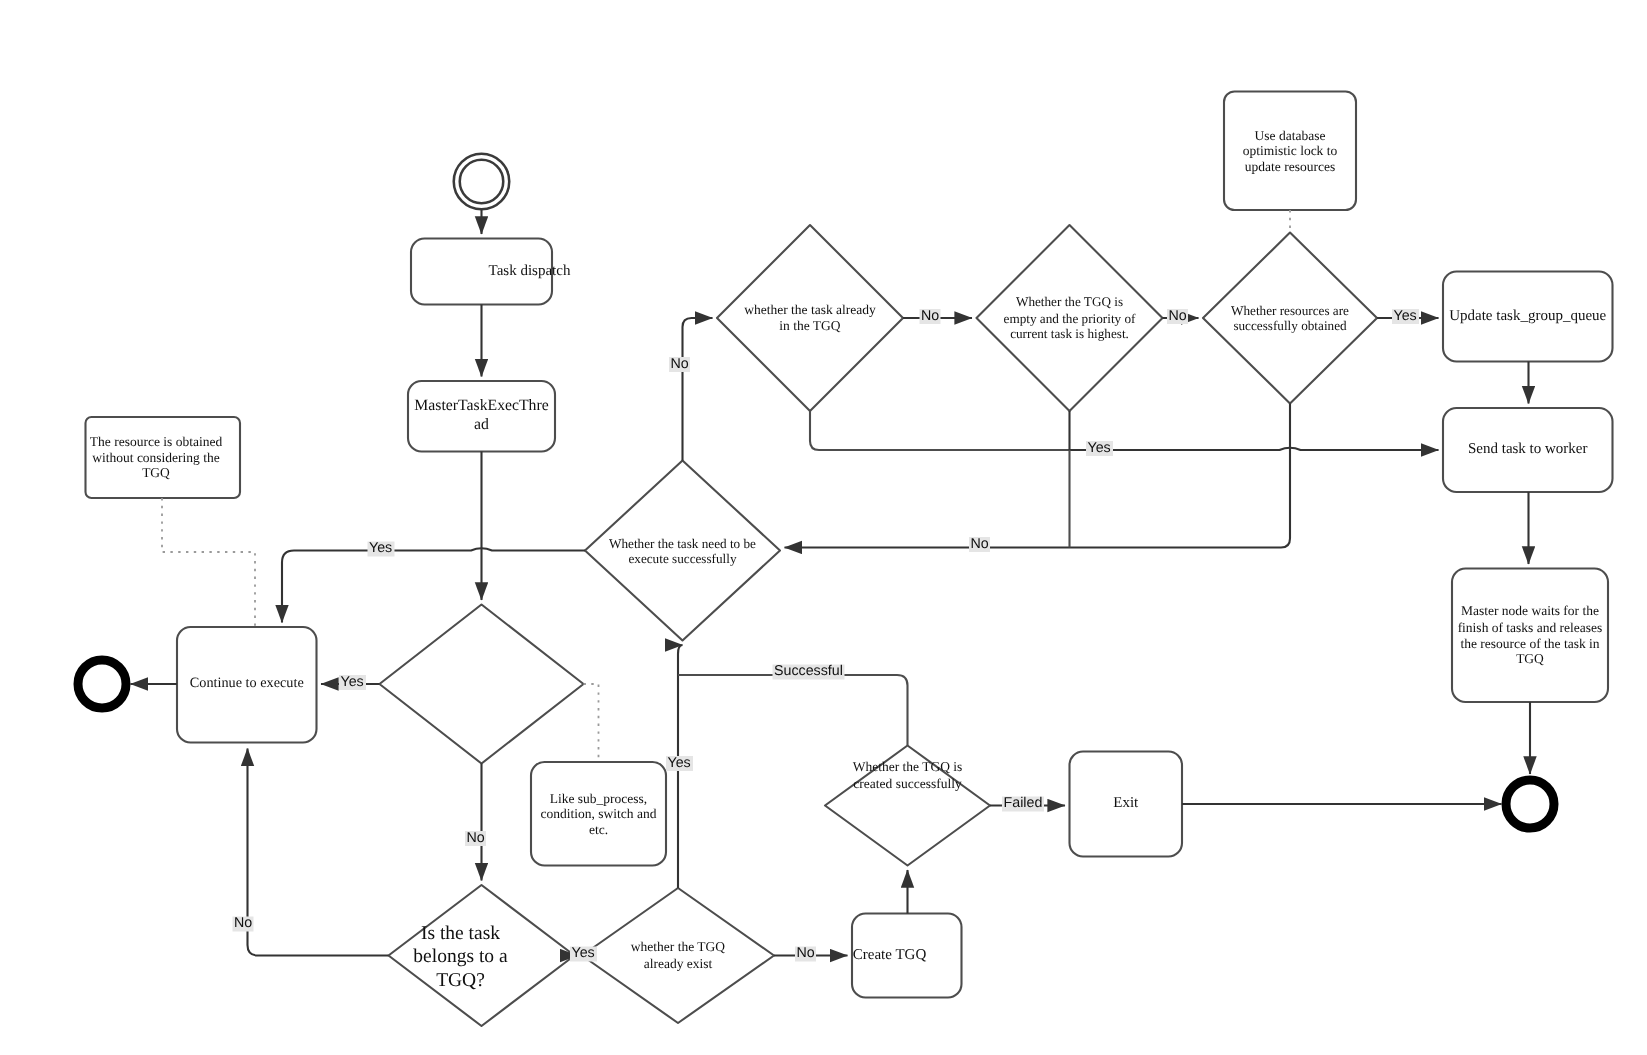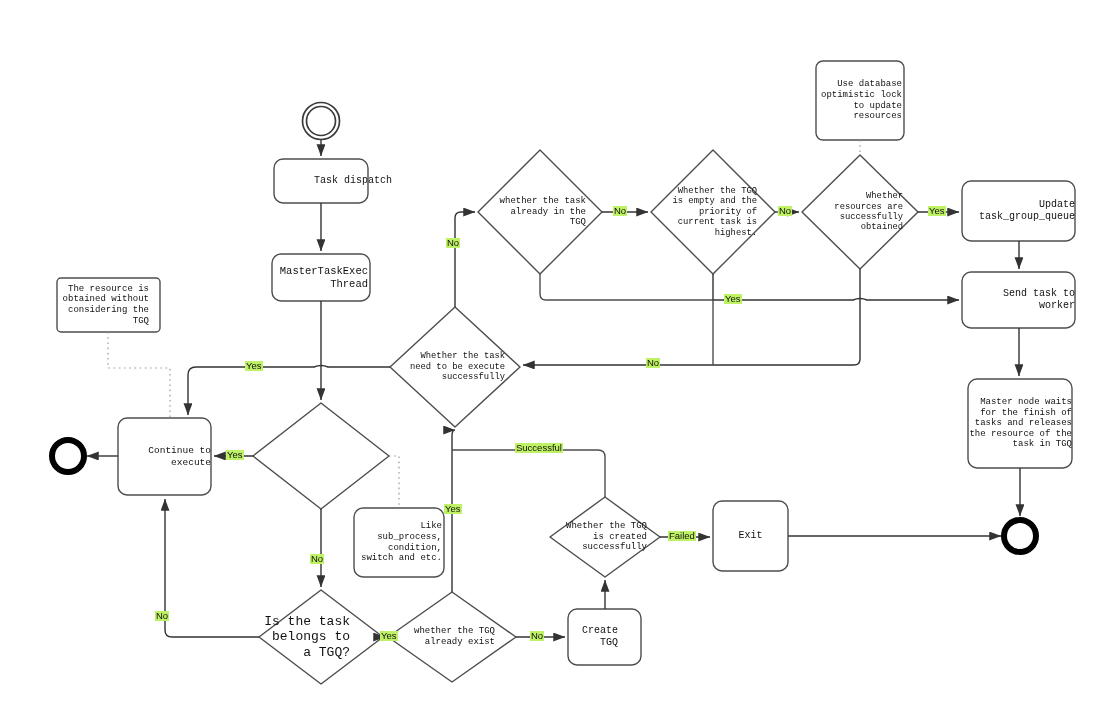--- a/index.html
+++ b/index.html
@@ -3,26 +3,26 @@
 <meta charset="utf-8">
 <title>Task Dispatch Flowchart</title>
 <style>
   html,body{margin:0;padding:0;background:#ffffff;}
   body{width:1098px;height:703px;overflow:hidden;
        font-family:"Liberation Sans","DejaVu Sans",sans-serif;}
   #canvas{position:relative;width:1098px;height:703px;background:#fff;}
   svg.flow{position:absolute;left:0;top:0;width:1098px;height:703px;}
   .nodetext{
     position:absolute;display:flex;align-items:center;justify-content:center;
-    text-align:right;color:#111111;pointer-events:none;
-    font-family:Liberation Mono, monospace;
+    text-align:center;color:#111111;pointer-events:none;
+    font-family:Liberation Serif, serif;
     line-height:1.18;
   }
   .edgelabel{
-    position:absolute;color:#111;background:#bef264;
+    position:absolute;color:#111;background:#e5e5e5;
     font-family:"Liberation Sans","DejaVu Sans",sans-serif;
     font-size:9.5px;line-height:1;white-space:nowrap;padding:0 1px;
   }
 </style>
 </head>
 <body>
 
 <div id="canvas">
 
   <svg class="flow" viewBox="0 0 1098 703">
@@ -140,21 +140,21 @@
 
   <div class="nodetext" style="left:405px;top:337px;width:100px;height:60px;font-size:8.8px;">Whether the task need to be execute successfully</div>
 
 
   <div class="nodetext" style="left:264px;top:608px;width:86px;height:58px;font-size:13px;">Is the task belongs to a TGQ?</div>
 
   <div class="nodetext" style="left:409px;top:610px;width:86px;height:54px;font-size:9px;">whether the TGQ already exist</div>
 
   <div class="nodetext" style="left:568px;top:609px;width:50px;height:56px;font-size:10px;">Create  TGQ</div>
 
-  <div class="nodetext" style="left:563px;top:513px;width:84px;height:48px;font-size:9px;">Whether the TGQ is created successfully</div>
+  <div class="nodetext" style="left:563px;top:493px;width:84px;height:48px;font-size:9px;">Whether the TGQ is created successfully</div>
 
   <div class="nodetext" style="left:713px;top:501px;width:75px;height:70px;font-size:10px;">Exit</div>
 
   <div class="nodetext" style="left:494px;top:188px;width:92px;height:48px;font-size:9px;">whether the task already in the TGQ</div>
 
   <div class="nodetext" style="left:669px;top:176px;width:88px;height:72px;font-size:8.8px;">Whether the TGQ is empty and the priority of current task is highest.</div>
 
   <div class="nodetext" style="left:817px;top:184px;width:86px;height:56px;font-size:8.8px;">Whether resources are successfully obtained</div>
 
   <div class="nodetext" style="left:962px;top:181px;width:113px;height:60px;font-size:10px;">Update task_group_queue</div>

